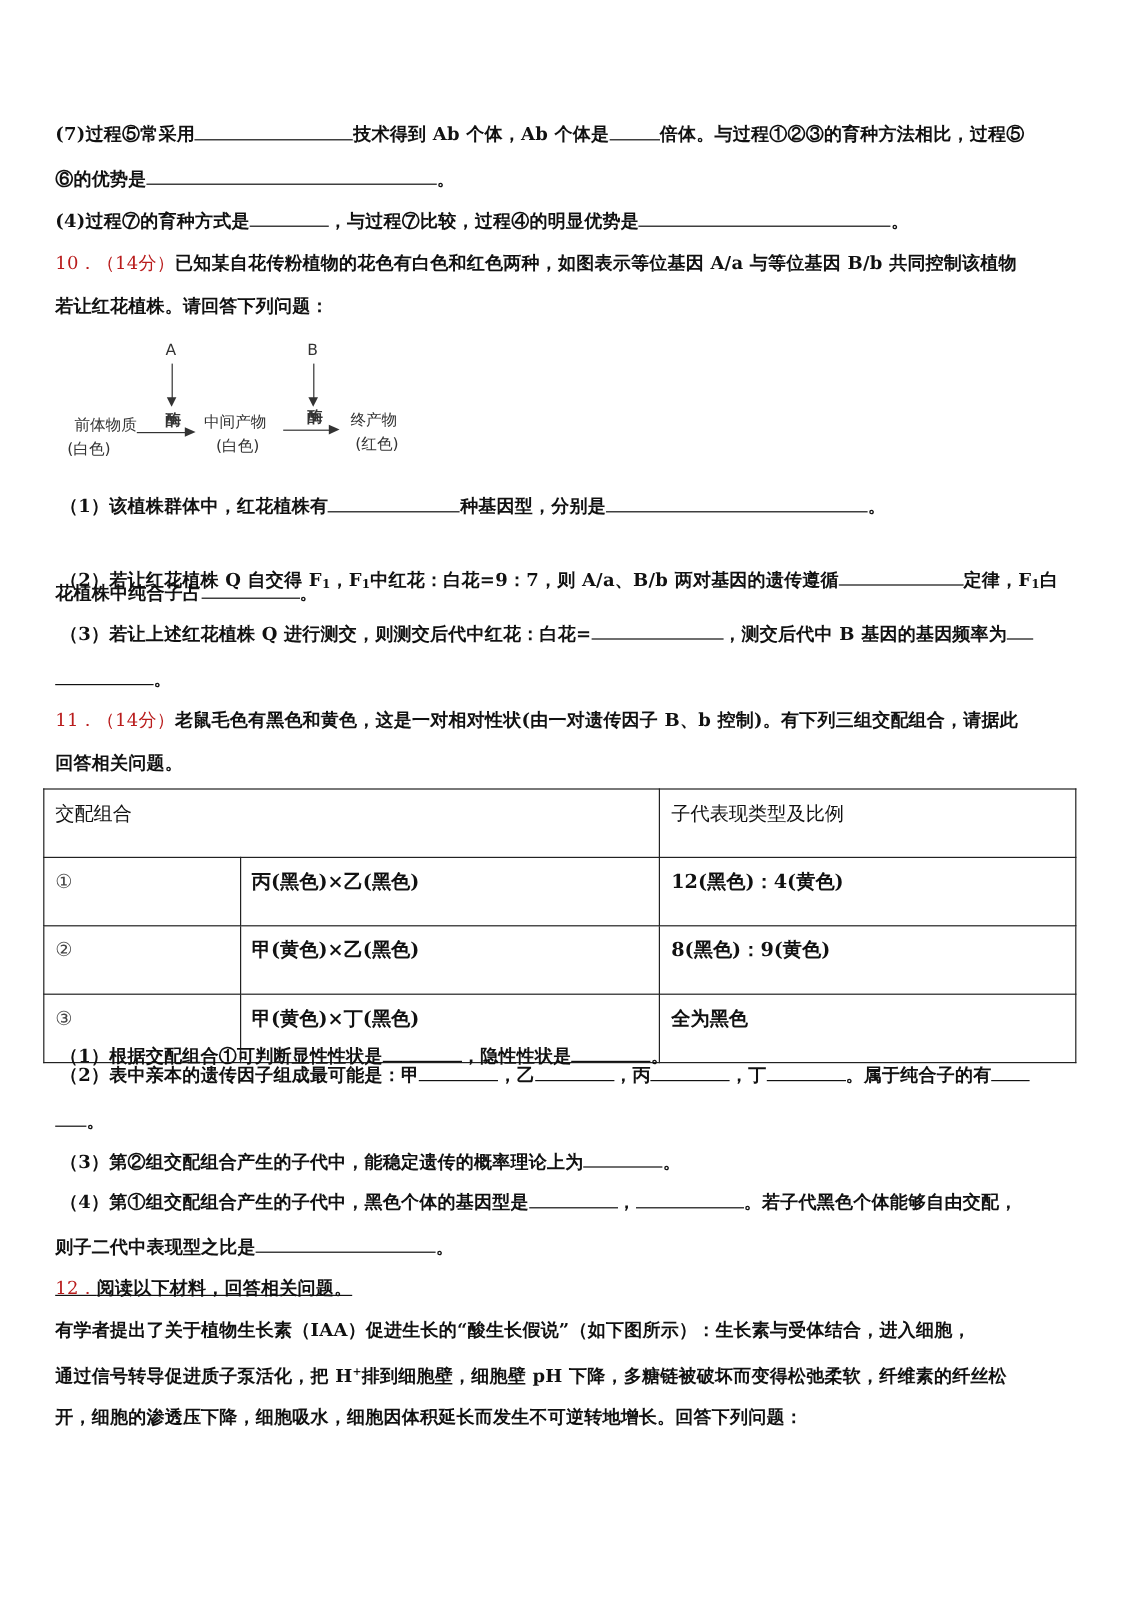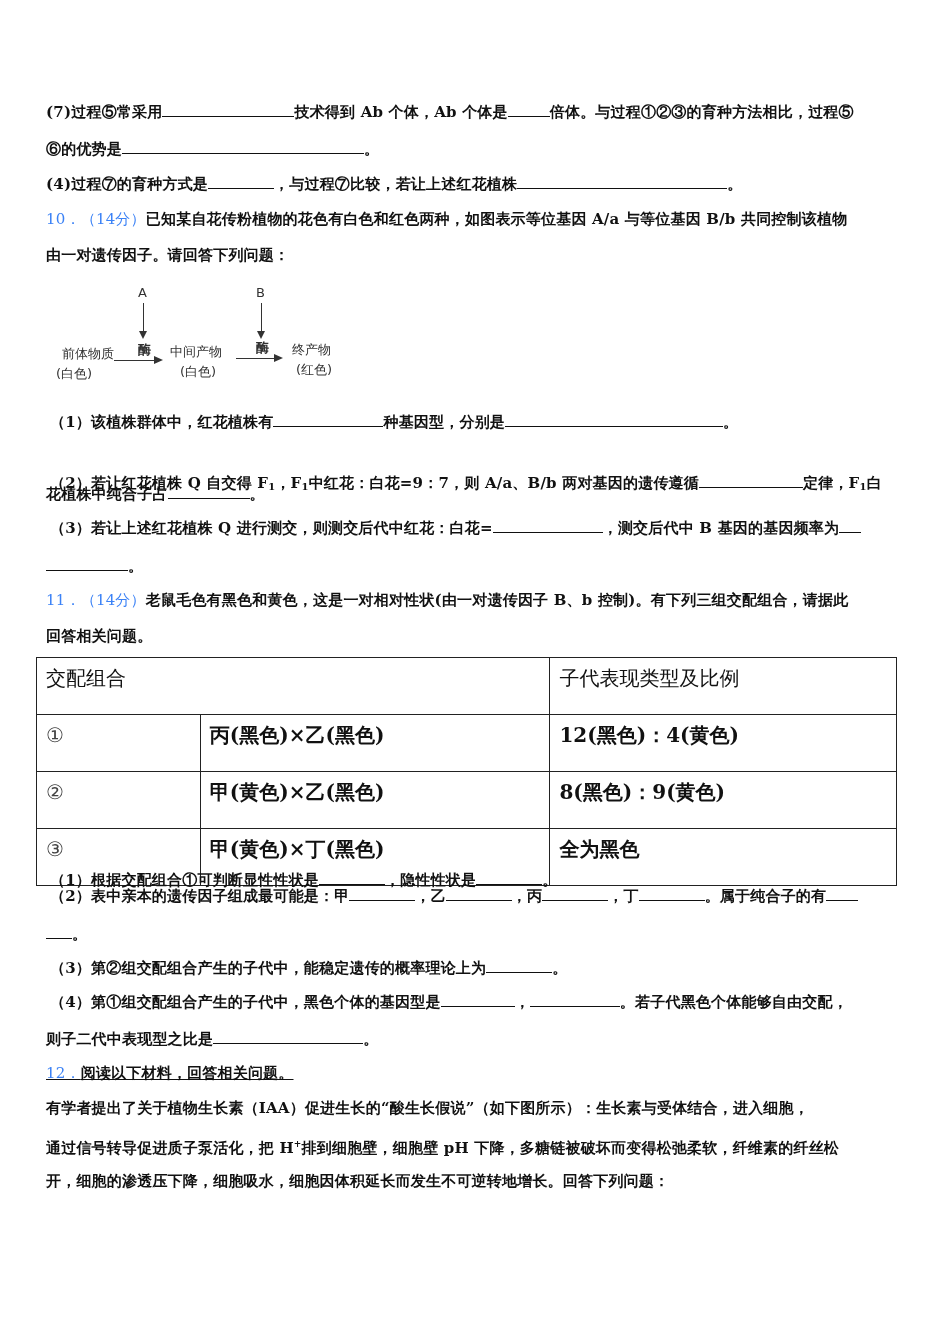--- a/index.html
+++ b/index.html
@@ -6,59 +6,59 @@
   body {
     width: 950px; height: 1344px; position: relative; overflow: hidden;
     font-family: "DejaVu Serif", "Liberation Serif", serif;
     color: #111111;
   }
   .line {
     position: absolute; left: 46px; white-space: nowrap;
     font-size: 15px; font-weight: bold; line-height: 20px; letter-spacing: 0.2px;
   }
   .line.indent { left: 50px; }
-  .qnum { font-weight: normal; color: #3b82f6; }
+  .qnum { font-weight: normal; color: #b91c1c; }
   .blank { display: inline-block; border-bottom: 1.3px solid #111; height: 14px; vertical-align: baseline; }
   .sub { font-size: 10px; vertical-align: -2px; }
   .sup { font-size: 9px; vertical-align: 6px; }
 
   
   .diagram { position: absolute; left: 46px; top: 283px; width: 310px; height: 105px;
     font-family: "DejaVu Sans", sans-serif; color: #333; font-weight: normal; }
   .diagram .lbl { position: absolute; font-size: 13px; white-space: nowrap; }
   .diagram .vline { position: absolute; width: 1.4px; background: #333; }
   .diagram .hline { position: absolute; height: 1.4px; background: #333; }
   .diagram .ahead-d { position: absolute; width: 0; height: 0; border-left: 4px solid transparent; border-right: 4px solid transparent; border-top: 8px solid #333; }
   .diagram .ahead-r { position: absolute; width: 0; height: 0; border-top: 4px solid transparent; border-bottom: 4px solid transparent; border-left: 9px solid #333; }
 
   
   table.cross { position: absolute; left: 36px; top: 657px; width: 861px; border-collapse: collapse; }
   table.cross td { border: 1.5px solid #222; height: 46px; vertical-align: top; padding: 10px 26px 0 9px;
-    font-size: 20px; font-weight: bold; line-height: 20px; }
+    font-size: 16px; font-weight: bold; line-height: 20px; }
   table.cross td.num { font-weight: normal; color: #444; }
   table.cross td.hdr { font-weight: normal; }
 </style>
 </head>
 <body>
 
 <div class="line" style="top:102px;">
   <span>(7)过程⑤常采用</span><span class="blank" style="width:132px"></span><span>技术得到 Ab 个体，Ab 个体是</span><span class="blank" style="width:42px"></span><span>倍体。与过程①②③的育种方法相比，过程⑤</span>
 </div>
 <div class="line" style="top:139px;">
   <span>⑥的优势是</span><span class="blank" style="width:242px"></span><span>。</span>
 </div>
 <div class="line" style="top:174px;">
-  <span>(4)过程⑦的育种方式是</span><span class="blank" style="width:66px"></span><span>，与过程⑦比较，若让上述红花植株</span><span class="blank" style="width:210px"></span><span>。</span>
+  <span>(4)过程⑦的育种方式是</span><span class="blank" style="width:66px"></span><span>，与过程⑦比较，过程④的明显优势是</span><span class="blank" style="width:210px"></span><span>。</span>
 </div>
 
 <div class="line" style="top:209px;">
   <span class="qnum">10．（14分）</span><span>已知某自花传粉植物的花色有白色和红色两种，如图表示等位基因 A/a 与等位基因 B/b 共同控制该植物</span>
 </div>
 <div class="line" style="top:245px;">
-  <span>由一对遗传因子。请回答下列问题：</span>
+  <span>若让红花植株。请回答下列问题：</span>
 </div>
 
 <div class="diagram">
   <span class="lbl" style="left:92px; top:2px;">A</span>
   <div class="vline" style="left:97px; top:20px; height:30px;"></div>
   <div class="ahead-d" style="left:93px; top:48px;"></div>
   <span class="lbl" style="left:92px; top:58px; font-weight:bold;">酶</span>
 
   <span class="lbl" style="left:210px; top:2px;">B</span>
   <div class="vline" style="left:215px; top:20px; height:30px;"></div>

